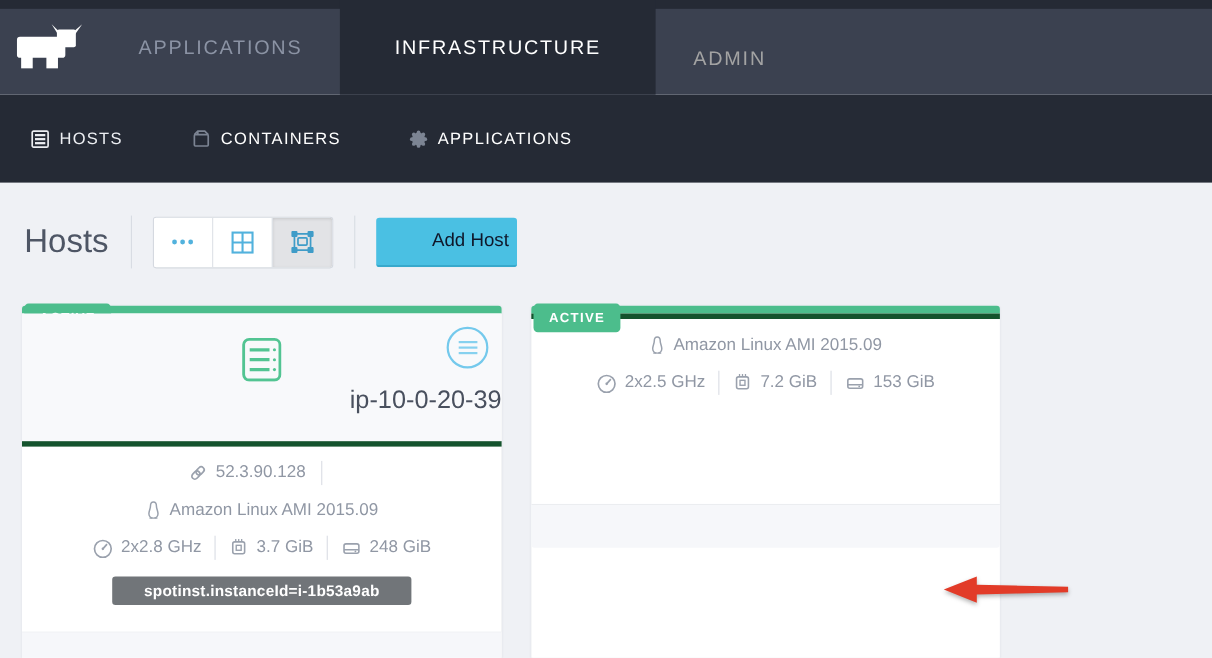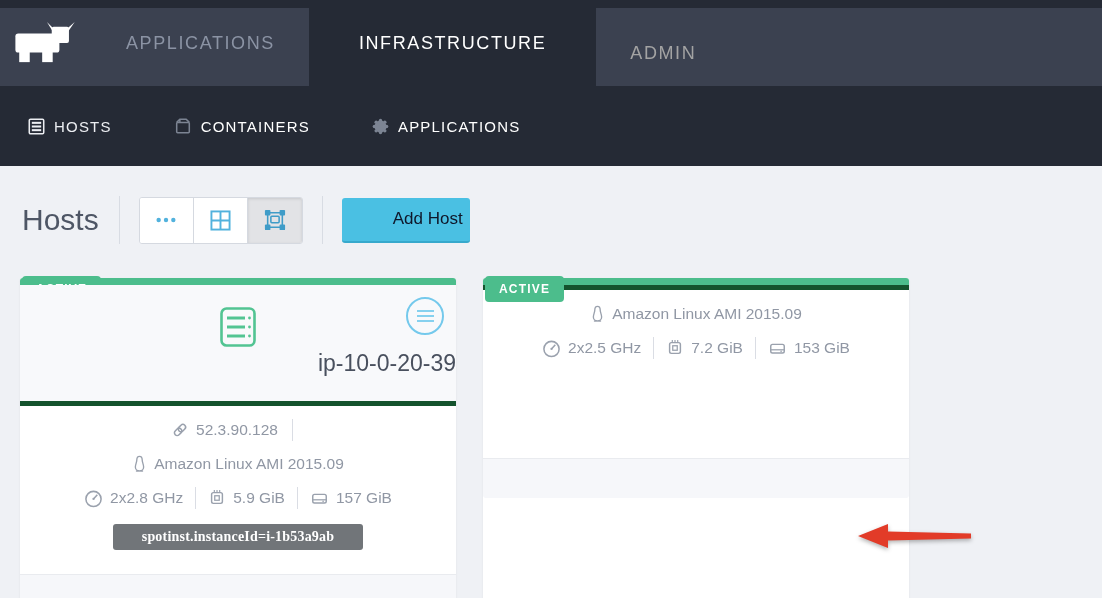--- a/index.html
+++ b/index.html
@@ -61,21 +61,21 @@
     flex-direction:column; align-items:center; justify-content:center; gap:3px; cursor:pointer; }
   .menu-btn span { display:block; width:17px; height:2px; background:#86d1ef; }
   .card-body { height:173px; border-top:5px solid #14532d; padding-top:7px;
     color:#9097a4; font-size:15.5px; }
   .detail-row { height:34px; display:flex; align-items:center; justify-content:center; }
   .detail-row .ico { display:flex; margin-right:7px; }
   .bar { width:1px; height:22px; background:#dadde4; margin:0 12px; }
   .bar.tail { margin-left:14px; }
   .tag-row { margin-top:9px; display:flex; justify-content:center; }
   .tag { background:#717579; color:#fff; font-weight:bold; font-size:14px;
-    padding:5px 29px; border-radius:3px; letter-spacing:.2px;font-family:Liberation Serif, serif; }
+    padding:5px 29px; border-radius:3px; letter-spacing:.2px; }
   .card-footer { height:40px; background:#f6f7fa; border-top:1px solid #e9ebef;
     border-radius:0 0 3px 3px; }
   .arrow { position:absolute; left:836px; top:244px; width:118px; height:28px;
     filter:drop-shadow(0 2px 2px rgba(0,0,0,.30)); }
 </style>
 </head>
 <body>
 
 <header class="topbar">
   <div class="topbar-inner">
@@ -234,30 +234,30 @@
           <svg width="18" height="18" viewBox="0 0 20 20">
             <rect x="4" y="4" width="12" height="12" rx="2" fill="none" stroke="#9aa1ad" stroke-width="1.6"></rect>
             <rect x="7.5" y="7.5" width="5" height="5" fill="none" stroke="#9aa1ad" stroke-width="1.4"></rect>
             <g stroke="#9aa1ad" stroke-width="1.3">
               <line x1="7" y1="1" x2="7" y2="4"></line>
                 <line x1="10" y1="1" x2="10" y2="4"></line>
                 <line x1="13" y1="1" x2="13" y2="4"></line>
             </g>
           </svg>
         </span>
-        <span>5.9 GiB</span>
+        <span>3.7 GiB</span>
         <span class="bar"></span>
         <span class="ico">
           <svg width="19" height="18" viewBox="0 0 20 20">
             <rect x="2.5" y="6" width="15" height="9.5" rx="2" fill="none" stroke="#9aa1ad" stroke-width="1.6"></rect>
             <line x1="2.5" y1="12" x2="17.5" y2="12" stroke="#9aa1ad" stroke-width="1.4"></line>
             <circle cx="14" cy="13.7" r="0.9" fill="#9aa1ad"></circle>
           </svg>
         </span>
-        <span>157 GiB</span>
+        <span>248 GiB</span>
       </div>
       <div class="tag-row">
         <span class="tag">spotinst.instanceId=i-1b53a9ab</span>
       </div>
     </div>
     <div class="card-footer"></div>
   </div>
 
   <div class="card c2">
     <div class="card-topstrip"></div>

